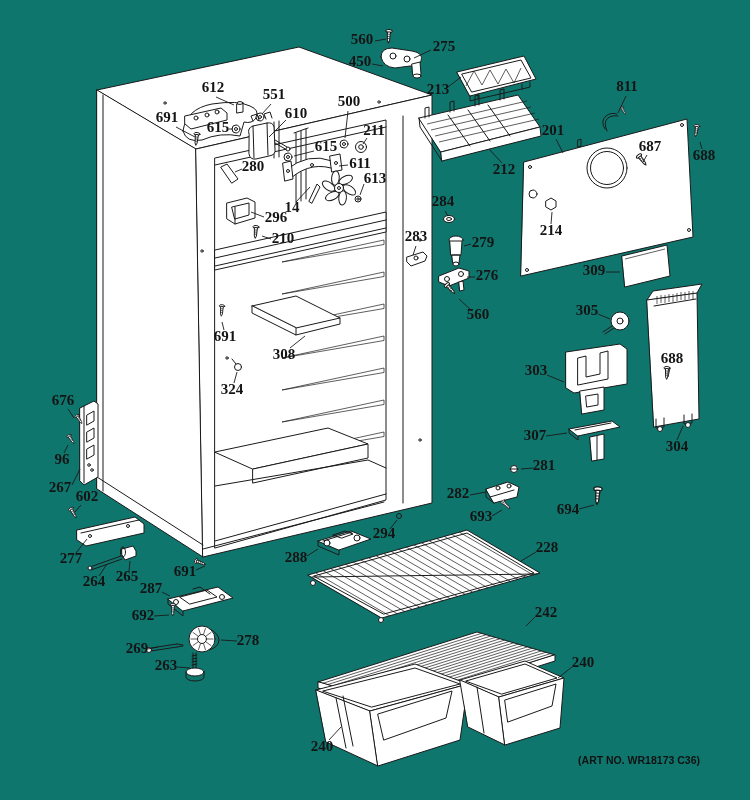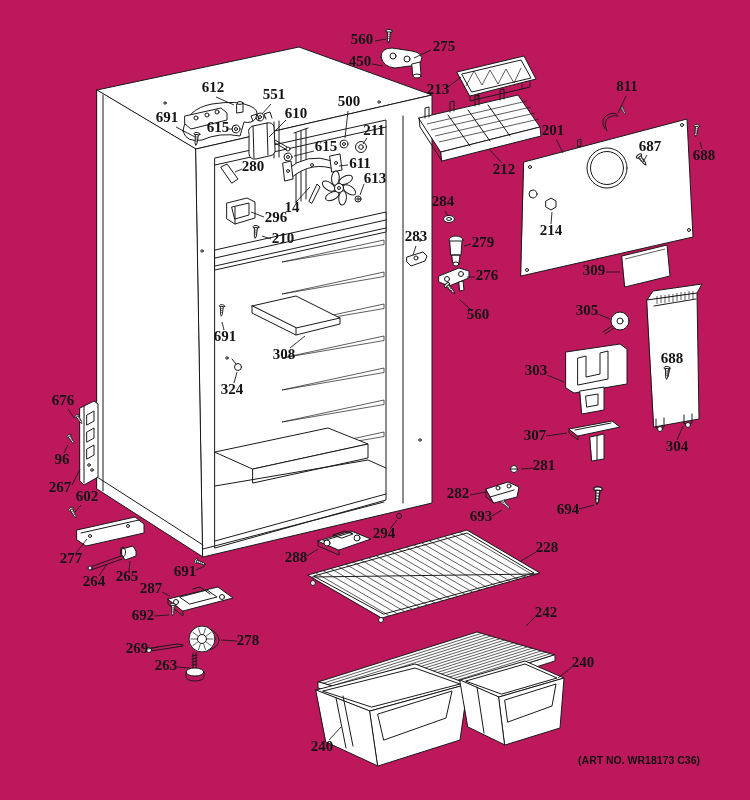--- a/index.html
+++ b/index.html
@@ -1,16 +1,16 @@
 <!DOCTYPE html>
 <html><head>
 <meta charset="utf-8">
 <style>
   html,body{margin:0;padding:0;background:#fff;}
-  .stage{position:relative;width:750px;height:800px;background:#be185d;overflow:hidden;}
+  .stage{position:relative;width:750px;height:800px;background:#0f766e;overflow:hidden;}
   svg{display:block;}
   .art path,.art line,.art circle,.art ellipse,.art polyline{vector-effect:none;}
   .ln{stroke:#1a1a1a;stroke-width:1;fill:none;stroke-linejoin:round;stroke-linecap:round;}
   .lnw{stroke:#1a1a1a;stroke-width:1;fill:#ffffff;stroke-linejoin:round;stroke-linecap:round;}
   .thin{stroke:#1a1a1a;stroke-width:0.7;fill:none;}
   .part-label{font-family:"Liberation Serif","DejaVu Serif",serif;font-size:15px;font-weight:600;fill:#141414;}
   .leader{stroke:#1a1a1a;stroke-width:0.9;fill:none;}
   .artnote{font-family:"Liberation Sans","DejaVu Sans",sans-serif;font-size:10.5px;font-weight:bold;fill:#111;}
 </style>
 </head>

